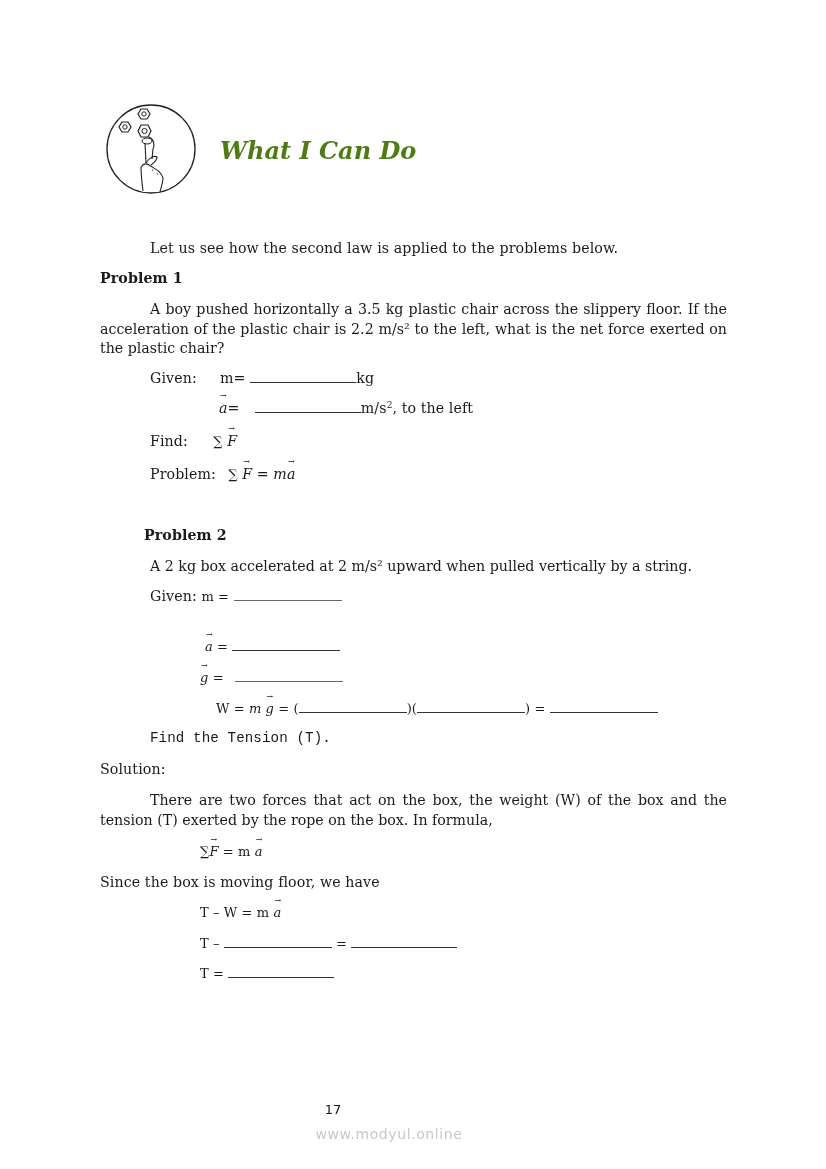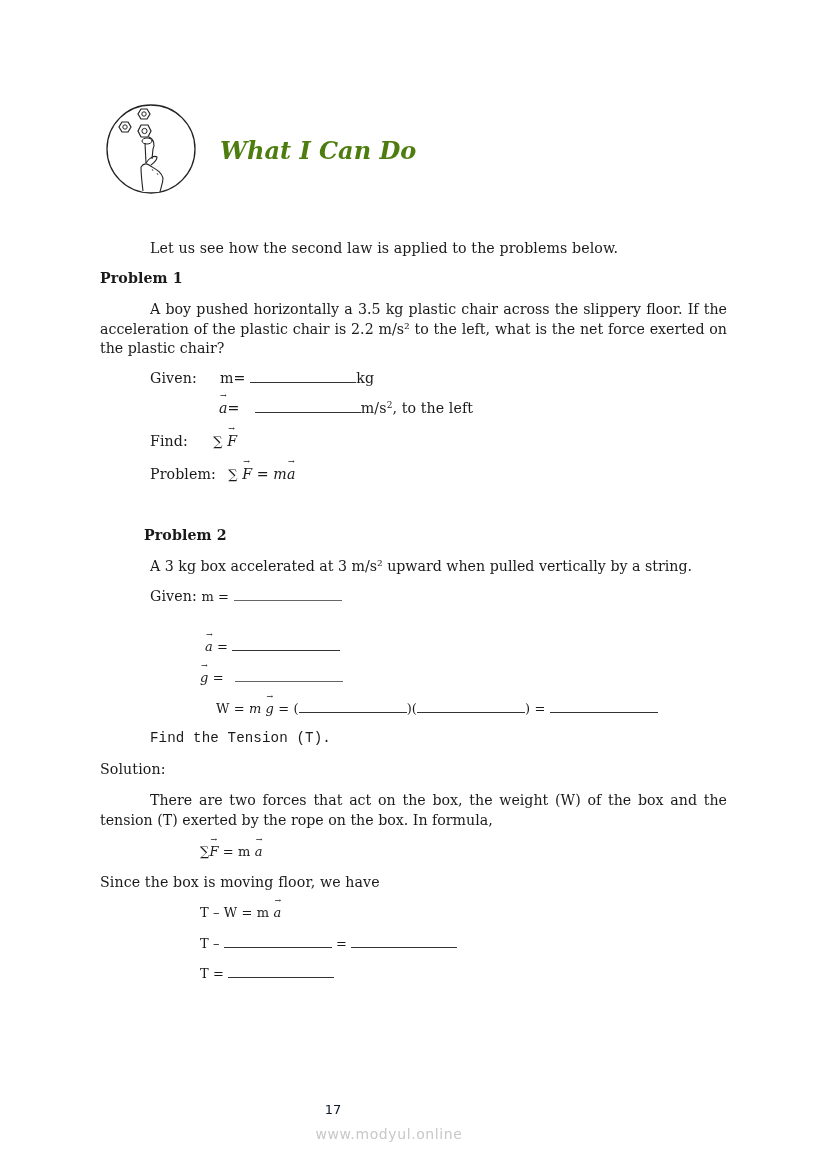--- a/index.html
+++ b/index.html
@@ -78,21 +78,21 @@
   </div>
 
   <div class="abs body-text" style="left:150px; top:466px;">
     <span>Problem:</span>
     <span style="display:inline-block; width:3px;"></span>
     <span class="small">∑</span>
     <span class="vec">F</span><span> = </span><span class="it">m</span><span class="vec">a</span>
   </div>
 
   <div class="abs body-text bold" style="left:100px; top:527px;margin-left:44px;">Problem 2</div>
-  <div class="justify indent" style="top:557px;">A 3 kg box accelerated at 3 m/s² upward when pulled vertically by a string.</div>
+  <div class="justify indent" style="top:557px;">A 2 kg box accelerated at 2 m/s² upward when pulled vertically by a string.</div>
 
   <div class="abs body-text" style="left:150px; top:588px;">
     <span>Given:</span>
     <span class="small">m =</span>
     <span class="blank thin" style="width:108px;"></span>
   </div>
 
   <div class="abs body-text small" style="left:205px; top:638px;">
     <span class="vec">a</span><span> =</span>
     <span class="blank" style="width:108px;"></span>

